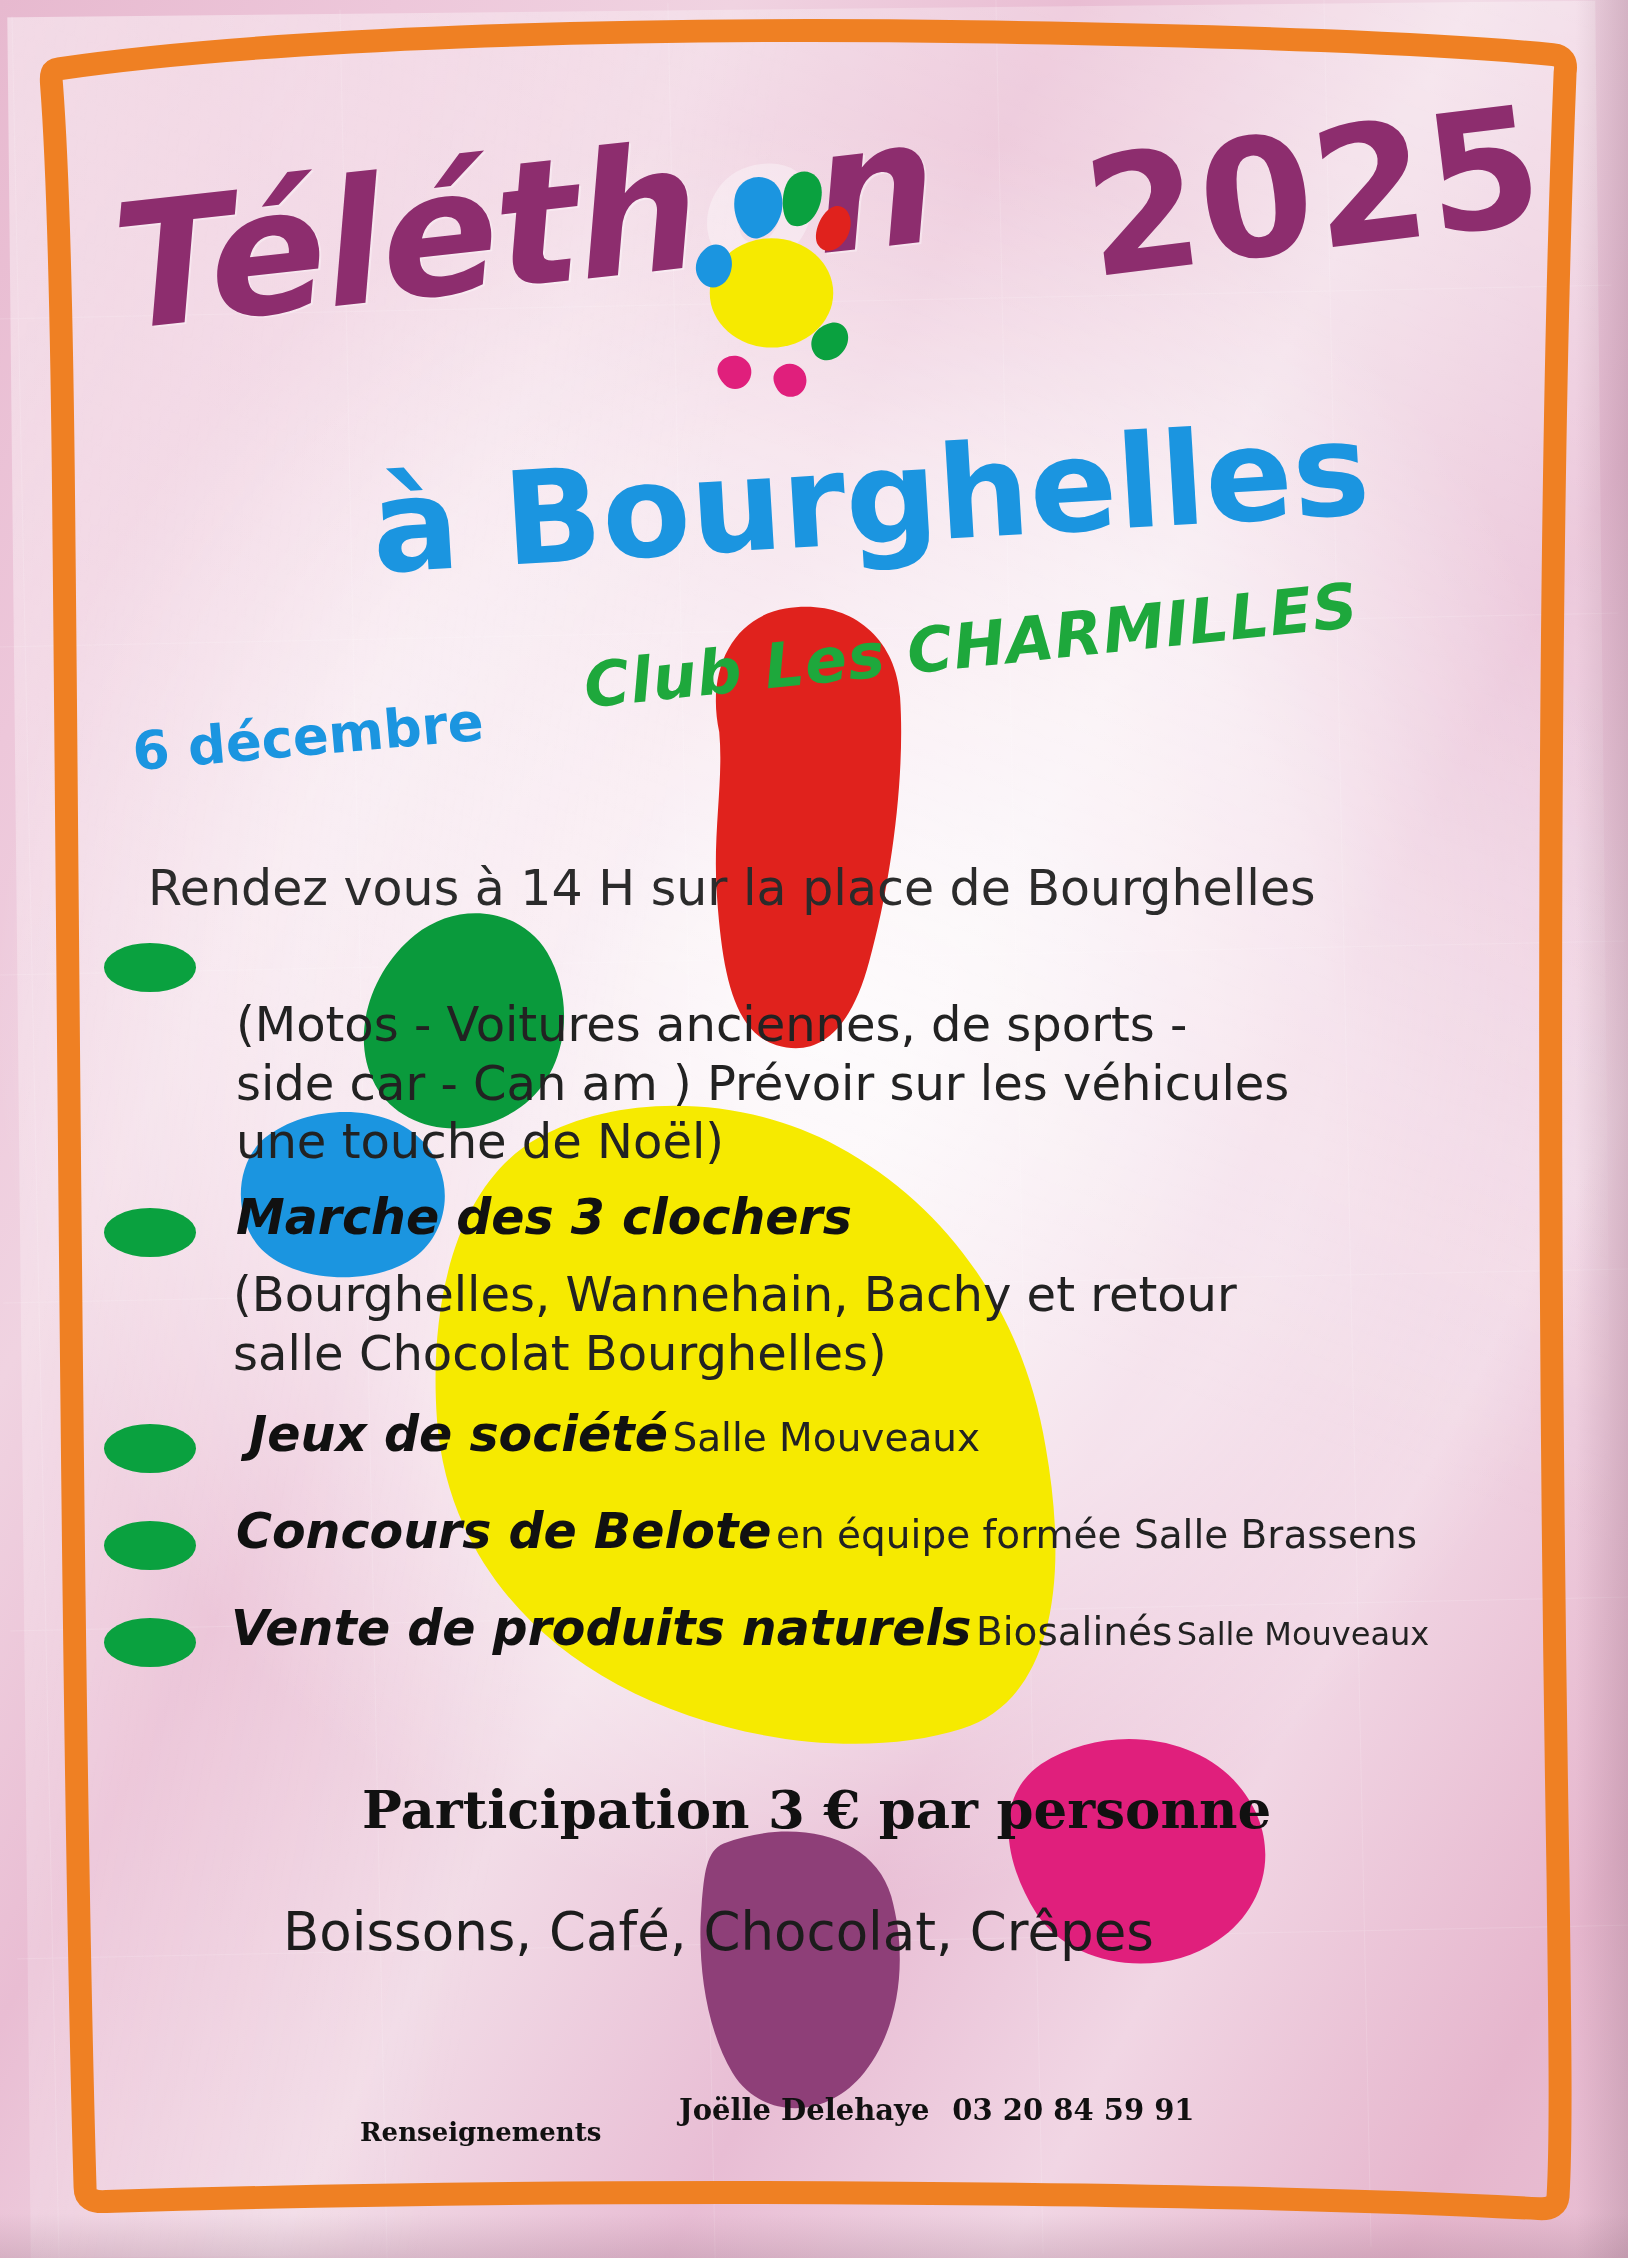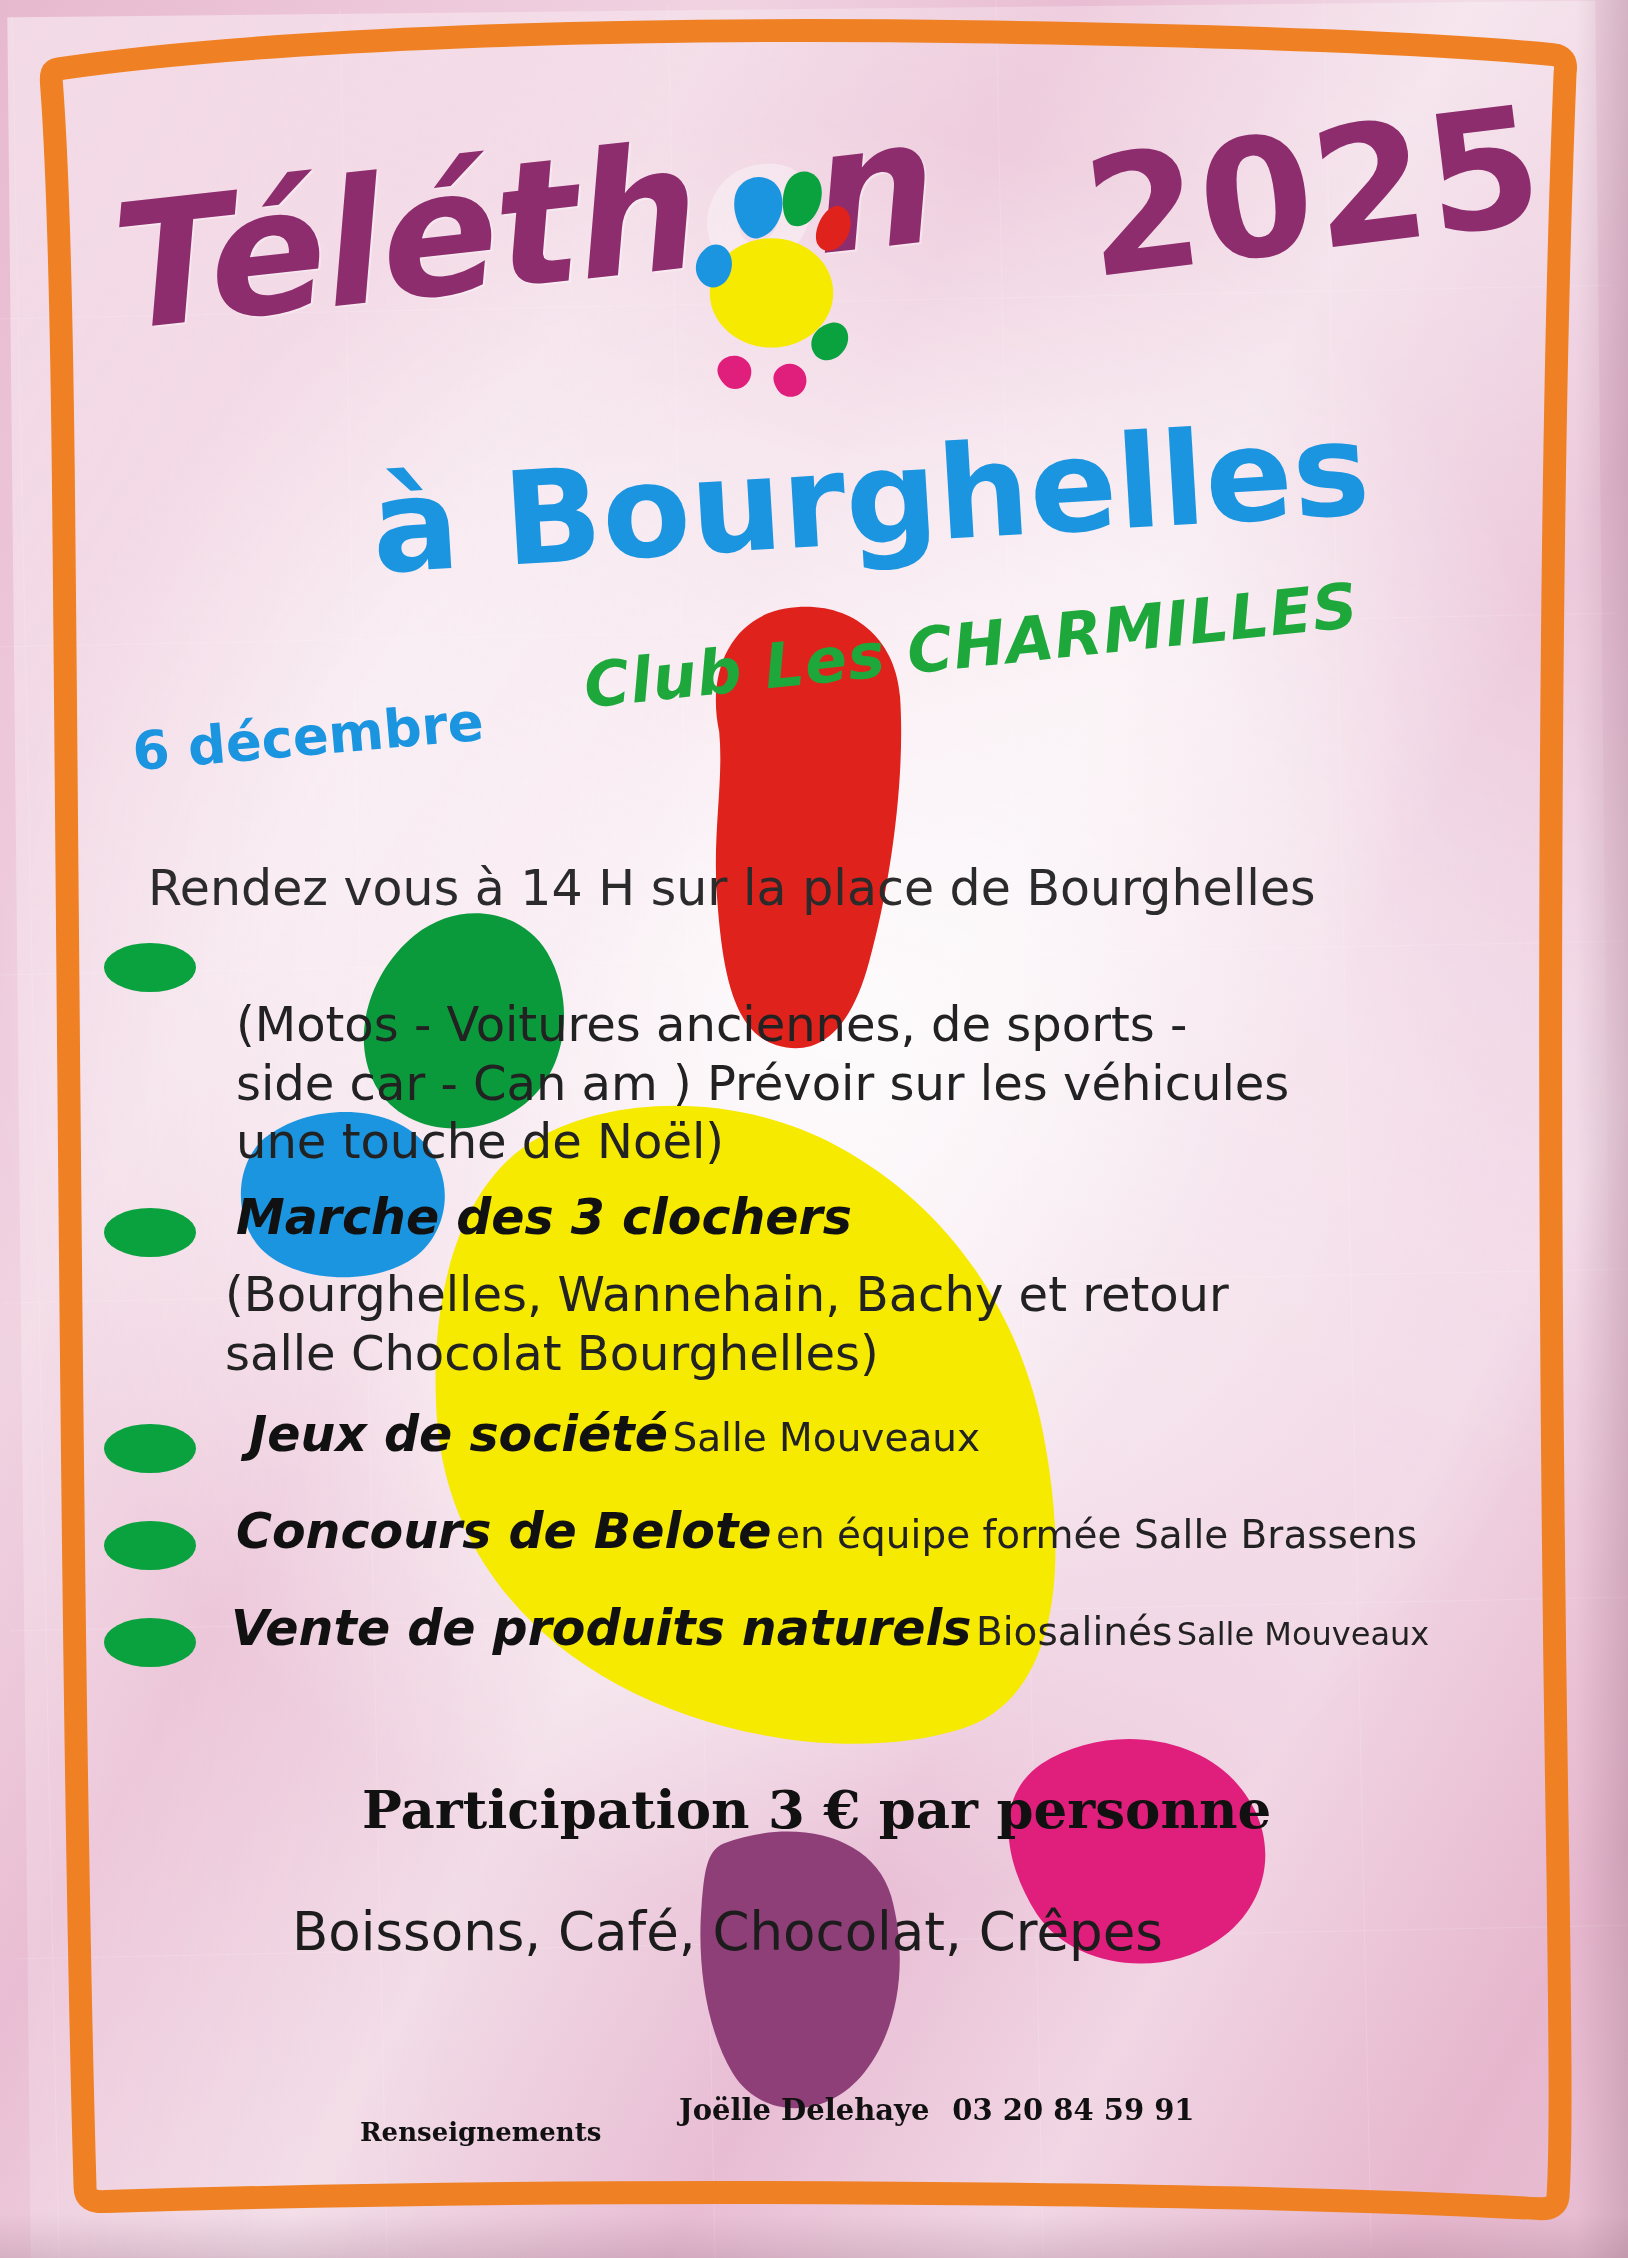--- a/index.html
+++ b/index.html
@@ -205,21 +205,21 @@
     left: 362px; top: 1778px;
     font-family: "DejaVu Serif", serif;
     font-weight: bold;
     font-size: 53px;
     color: #111;
     white-space: nowrap;
   }
 
   .t-boissons {
     position: absolute;
-    left: 292px; top: 1901px;
+    left: 283px; top: 1901px;
     font-family: "DejaVu Sans", sans-serif;
     font-size: 53px;
     color: #1c1c1c;
     white-space: nowrap;
   }
   .contact-label {
     position: absolute;
     left: 360px; top: 2117px;
     font-family: "DejaVu Serif", serif;
     font-weight: bold;
@@ -314,21 +314,21 @@
         <div class="item-detail" style="position:absolute;left:236px;top:64px;">
           <div>(Motos - Voitures anciennes, de sports -</div>
           <div>side car - Can am ) Prévoir sur les véhicules</div>
           <div>une touche de Noël)</div>
         </div>
       </div>
 
       <div class="item-row" style="height:221px;">
         <div class="bullet" style="top:12.4px;"></div>
         <div class="item-title" style="position:absolute;left:236px;top:-7px;">Marche des 3 clochers</div>
-        <div class="item-detail" style="position:absolute;left:225px;top:69px;">
+        <div class="item-detail" style="position:absolute;left:233px;top:69px;">
           <div>(Bourghelles, Wannehain, Bachy et retour</div>
           <div>salle Chocolat Bourghelles)</div>
         </div>
       </div>
 
       <div class="item-row" style="height:97px;text-align:center;">
         <div class="bullet" style="top:7px;"></div>
         <div style="position:absolute;left:249px;top:-10.6px;white-space:nowrap;">
           <span class="item-title">Jeux de société</span>
           <span class="item-sub-inline">Salle Mouveaux</span>

